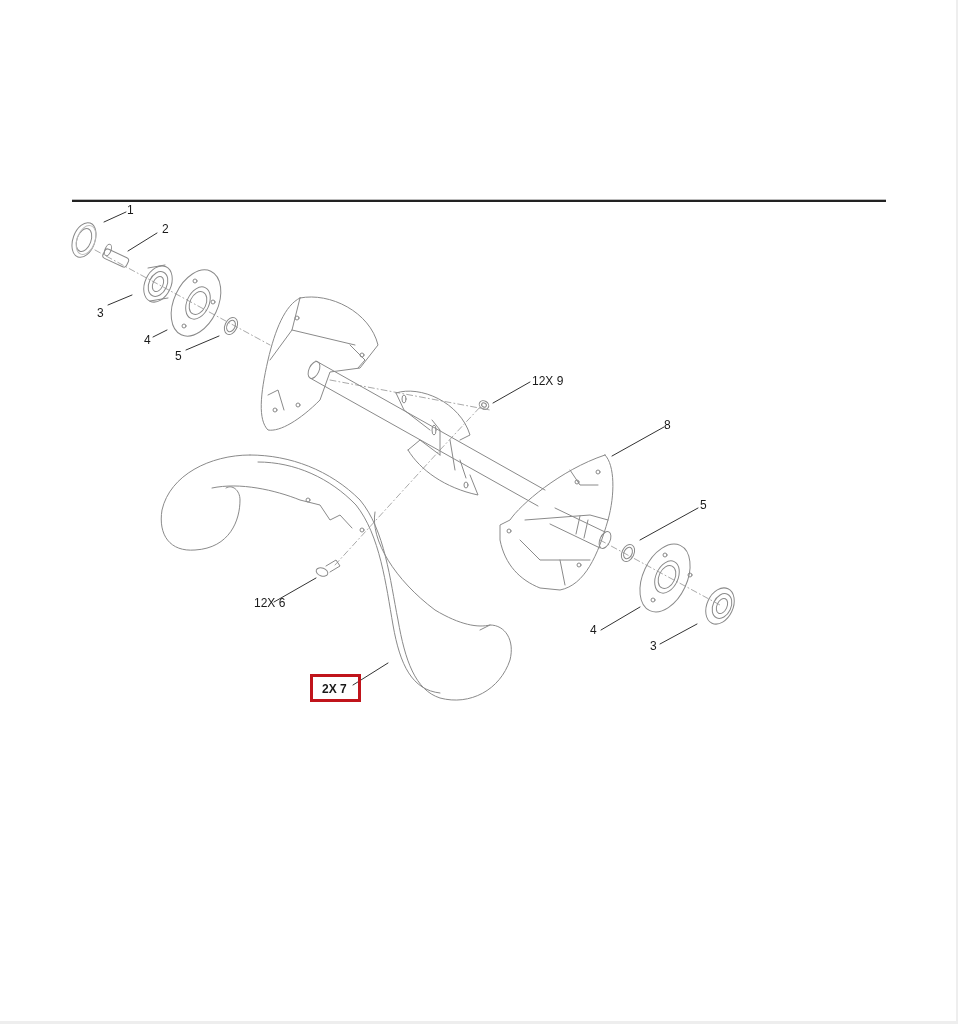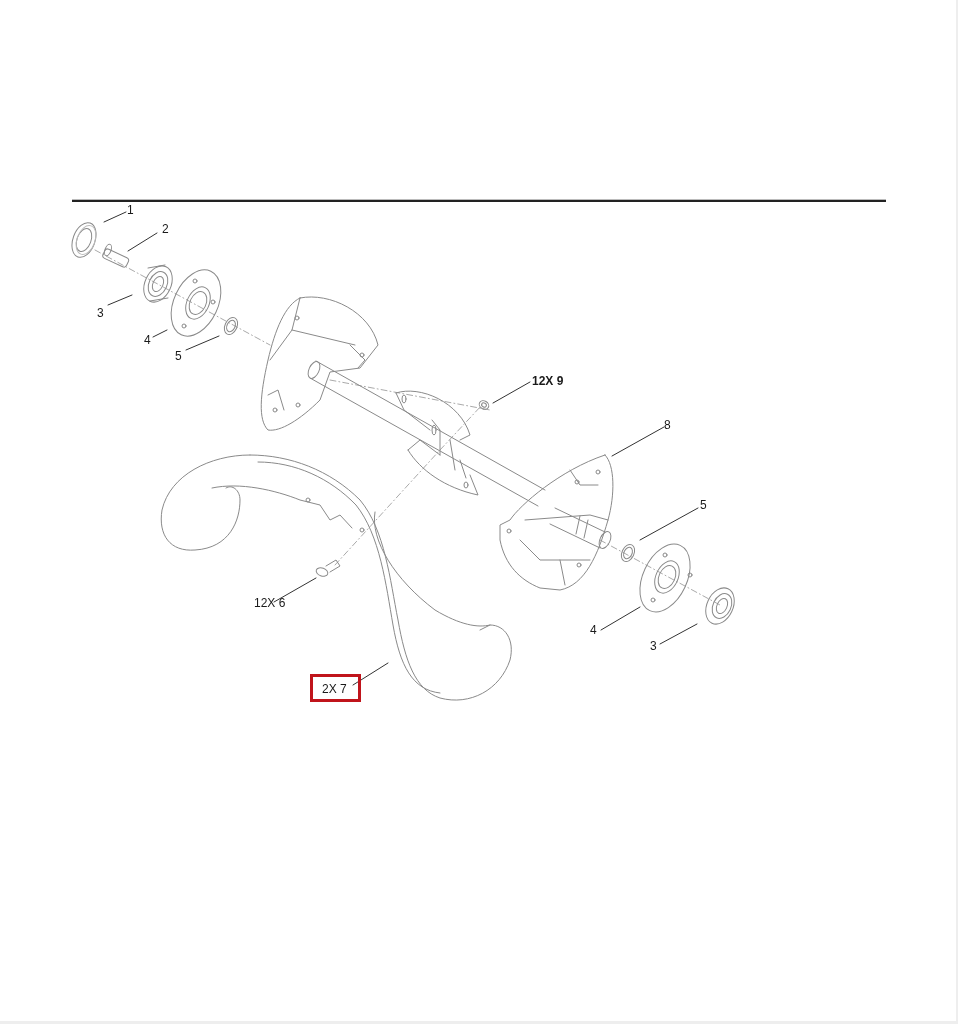--- a/index.html
+++ b/index.html
@@ -178,22 +178,22 @@
       <line x1="660" y1="644" x2="697" y2="624"></line>
       <line x1="353" y1="685" x2="388" y2="663"></line>
     </g>
   </svg>
 
   <span class="callout" style="left:127px;top:204px;">1</span>
   <span class="callout" style="left:162px;top:223px;">2</span>
   <span class="callout" style="left:97px;top:307px;">3</span>
   <span class="callout" style="left:144px;top:334px;">4</span>
   <span class="callout" style="left:175px;top:350px;">5</span>
-  <span class="callout" style="left:532px;top:375px;font-weight:bold;">12X 9</span>
+  <span class="callout" style="left:532px;top:375px;">12X 9</span>
   <span class="callout" style="left:664px;top:419px;">8</span>
   <span class="callout" style="left:700px;top:499px;">5</span>
   <span class="callout" style="left:239px;top:597px;margin-left:15px;">12X 6</span>
   <span class="callout" style="left:590px;top:624px;">4</span>
   <span class="callout" style="left:650px;top:640px;">3</span>
 
   <div class="highlight-box"></div>
-  <span class="callout" style="left:322px;top:683px;">2X 7</span>
+  <span class="callout" style="left:322px;top:683px;font-weight:bold;">2X 7</span>
 </div>
 
 </body></html>

